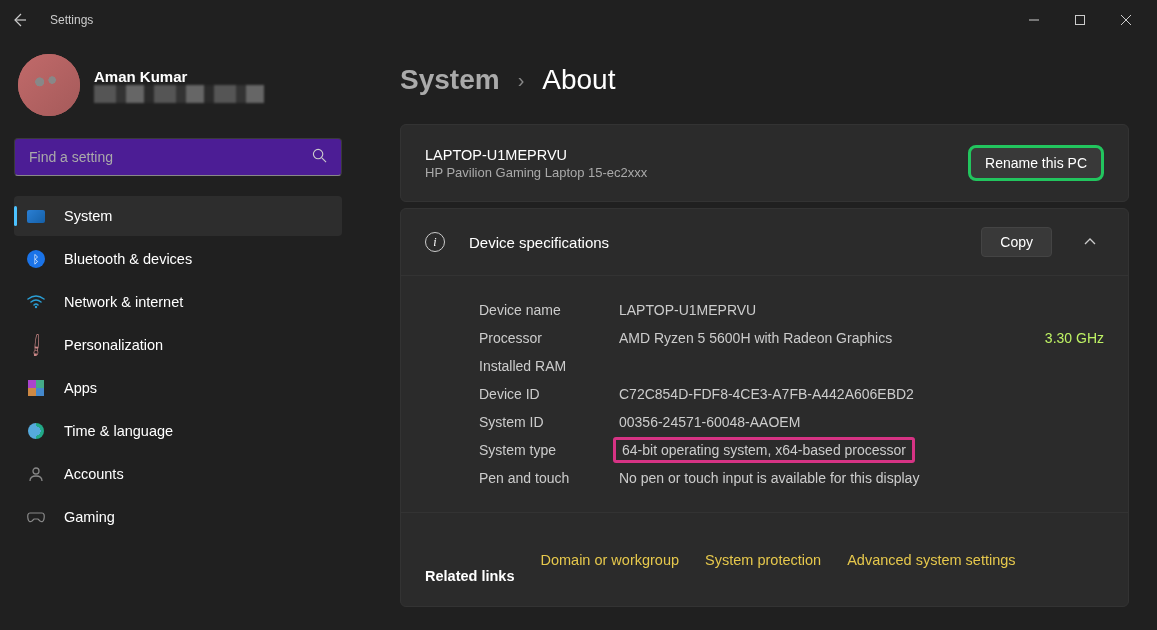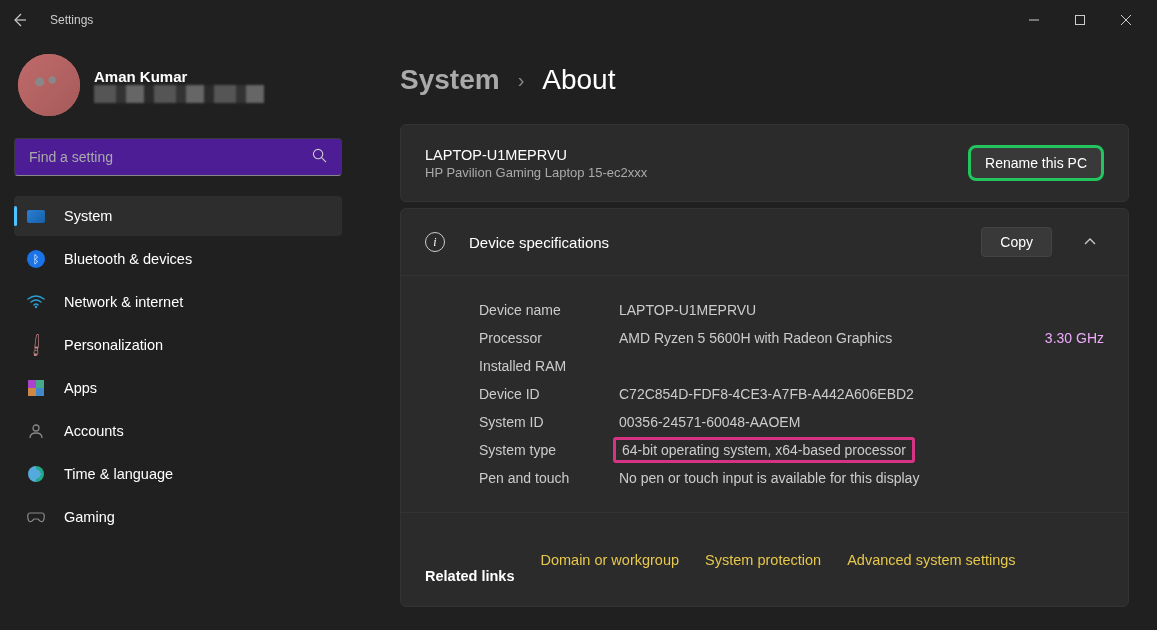--- a/index.html
+++ b/index.html
@@ -53,21 +53,21 @@
     .spec-header { padding: 18px 24px; display: flex; align-items: center; gap: 24px; }
     .info-icon { width: 20px; height: 20px; border: 1.5px solid #ccc; border-radius: 50%; display: flex; align-items: center; justify-content: center; font-size: 12px; font-family: serif; font-style: italic; }
     .spec-title { font-size: 15px; flex: 1; }
     .copy-btn { background: #393939; border: 1px solid #444; border-radius: 4px; padding: 6px 18px; font-size: 14px; color: #fff; cursor: pointer; }
     .chevron { width: 28px; display: flex; justify-content: center; cursor: pointer; color: #ccc; }
     
     .spec-body { border-top: 1px solid #333; padding: 20px 24px 20px 78px; }
     .spec-row { display: flex; padding: 6px 0; font-size: 14px; }
     .spec-label { width: 140px; color: #ccc; }
     .spec-value { color: #ccc; flex: 1; }
-    .spec-extra { color: #f0abfc; }
+    .spec-extra { color: #bef264; }
     .highlighted { border: 3px solid #d63384; border-radius: 3px; padding: 2px 6px; margin-left: -6px; }
     
     .related { border-top: 1px solid #333; padding: 22px 24px; display: flex; align-items: center; gap: 26px; font-size: 14.5px; }
     .related-label { font-weight: 600; margin-top: 33px; }
     .related-link { color: #e6c84c; cursor: pointer; }
     
     
     .ic-system { width:18px; height:13px; background: linear-gradient(135deg,#2a7fd4,#1560a8); border-radius:2px; }
     .ic-bt { width:18px; height:18px; background:#1a73e8; border-radius:50%; color:#fff; display:flex; align-items:center; justify-content:center; font-size:11px; }
     .ic-wifi { color:#2a9fd6; }
@@ -157,33 +157,33 @@
         <span class="nav-icon ic-pers">🖌</span>
         <span>Personalization</span>
       </div>
       <div class="nav-item">
         <span class="nav-icon">
             <span class="ic-apps"></span>
           </span>
         <span>Apps</span>
       </div>
       <div class="nav-item">
+        <span class="nav-icon">
+            <span class="ic-time"></span>
+          </span>
+        <span>Time &amp; language</span>
+      </div>
+      <div class="nav-item">
         <span class="nav-icon ic-acc">
           <svg width="16" height="16" viewBox="0 0 16 16">
               <circle cx="8" cy="5" r="3" stroke="currentColor" stroke-width="1.3" fill="none"></circle>
               <path d="M2 15 Q2 10 8 10 Q14 10 14 15" stroke="currentColor" stroke-width="1.3" fill="none"></path>
             </svg>
         </span>
         <span>Accounts</span>
-      </div>
-      <div class="nav-item">
-        <span class="nav-icon">
-            <span class="ic-time"></span>
-          </span>
-        <span>Time &amp; language</span>
       </div>
       <div class="nav-item">
         <span class="nav-icon ic-game">
           <svg width="18" height="14" viewBox="0 0 18 14">
               <path d="M3 3 H15 Q18 3 17 9 Q16 13 13 11 L11 9 H7 L5 11 Q2 13 1 9 Q0 3 3 3 Z" stroke="currentColor" stroke-width="1.2" fill="none"></path>
             </svg>
         </span>
         <span>Gaming</span>
       </div>
     </div>

